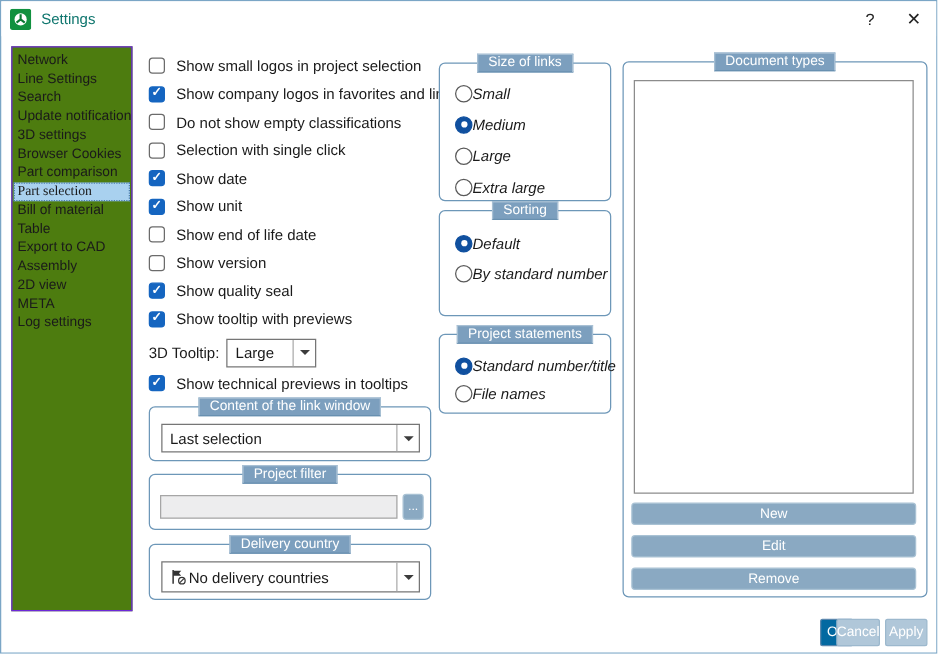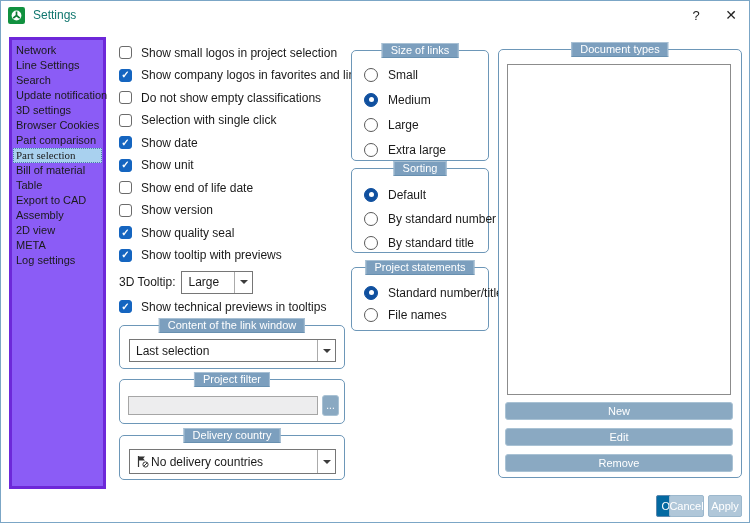--- a/index.html
+++ b/index.html
@@ -8,21 +8,21 @@
 
   
   .titlebar{position:absolute;left:0;top:0;width:100%;height:28px;background:#fff;display:flex;align-items:center;}
   .app-icon{width:17px;height:17px;margin:0 8px 0 7px;flex:0 0 auto;}
   .title-text{font-size:12px;color:#0f766e;}
   .tb-btn{position:absolute;top:0;height:28px;display:flex;align-items:center;justify-content:center;font-size:13px;color:#222;cursor:default;}
   .tb-help{left:680px;width:30px;}
   .tb-close{left:714px;width:32px;font-size:14px;}
 
   
-  .sidebar{position:absolute;left:8px;top:36px;width:97px;height:452px;border:3px solid #6d28d9;background:#8b5cf6;box-sizing:border-box;padding-top:3px;}
+  .sidebar{position:absolute;left:8px;top:36px;width:97px;height:452px;border:1px solid #6d28d9;background:#4d7c0f;box-sizing:border-box;padding-top:3px;}
   .side-item{font-size:11px;line-height:15px;padding:0 3px;margin:0 1px;white-space:nowrap;}
   .side-item.on{background:#a9d1ef;outline:1px dotted #4a7dab;outline-offset:-1px;font-family:Liberation Serif, serif;}
 
   
   .opts{position:absolute;left:118px;top:44px;width:230px;}
   .row{display:flex;align-items:center;gap:9px;height:15px;margin-bottom:7.5px;}
   .row-label{font-size:12px;white-space:nowrap;}
   .check{width:13px;height:13px;box-sizing:border-box;border:1px solid #6b6b6b;border-radius:3px;background:#fff;display:flex;align-items:center;justify-content:center;flex:0 0 auto;}
   .check.on{background:#1565c0;border-color:#1565c0;}
   .check.on::after{content:"\2713";color:#fff;font-size:10px;font-weight:bold;line-height:1;}
@@ -31,21 +31,21 @@
   
   .combo{background:#fff;border:1px solid #767676;box-sizing:border-box;display:flex;align-items:stretch;height:23px;}
   .combo .val{flex:1;display:flex;align-items:center;padding:0 6px;font-size:12px;white-space:nowrap;overflow:hidden;}
   .combo .arrowbox{width:17px;border-left:1px solid #ababab;display:flex;align-items:center;justify-content:center;flex:0 0 auto;}
   .arrow-down{width:0;height:0;border-left:4px solid transparent;border-right:4px solid transparent;border-top:4px solid #3c3c3c;}
 
   
   .groupbox{position:absolute;border:1px solid #6d97b8;border-radius:5px;background:#fff;box-sizing:border-box;}
   .badge{position:absolute;top:-8px;left:50%;transform:translateX(-50%);background:#7c9fbe;border:1px solid #a8c0d4;border-bottom-color:#6890b0;color:#fff;font-size:11px;line-height:13px;padding:0 8px;white-space:nowrap;}
 
-  .radio-row{display:flex;align-items:center;gap:10px;position:absolute;left:12px;height:15px;}
+  .radio-row{display:flex;align-items:center;position:absolute;left:12px;height:15px;font-style:italic;}
   .radio{width:14px;height:14px;box-sizing:border-box;border:1px solid #5a5a5a;border-radius:50%;background:#fff;position:relative;flex:0 0 auto;}
   .radio.on{background:#10509f;border-color:#10509f;}
   .radio.on::after{content:"";position:absolute;inset:0;margin:auto;width:5px;height:5px;border-radius:50%;background:#fff;}
 
   
   .disabled-field{position:absolute;background:#ededee;border:1px solid #a6a6a6;box-sizing:border-box;}
   .browse-btn{position:absolute;background:#8aa9c2;border:1px solid #a9c2d4;border-radius:3px;color:#fff;font-size:10px;display:flex;align-items:center;justify-content:center;box-sizing:border-box;}
   .listbox{position:absolute;background:#fff;border:1px solid #8c8c8c;box-sizing:border-box;}
   .steel-btn{position:absolute;background:#8aa9c2;border:1px solid #a9c2d4;border-radius:3px;color:#fff;font-size:11px;display:flex;align-items:center;justify-content:center;box-sizing:border-box;}
 
@@ -203,24 +203,20 @@
   <div class="groupbox" style="left:350px;top:167px;width:138px;height:85px;">
     <div class="badge">Sorting</div>
     <div class="radio-row" style="top:18px;align-items:center;">
         <div class="radio on"></div>
         <span class="row-label">Default</span>
       </div>
     <div class="radio-row" style="top:42px;text-align:right;">
         <div class="radio"></div>
         <span class="row-label">By standard number</span>
       </div>
-    <div class="radio-row" style="top:66px;">
-        <div class="radio"></div>
-        <span class="row-label">By standard title</span>
-      </div>
   </div>
 
   <div class="groupbox" style="left:350px;top:266px;width:138px;height:64px;">
     <div class="badge">Project statements</div>
     <div class="radio-row" style="top:17px;">
         <div class="radio on"></div>
         <span class="row-label">Standard number/title</span>
       </div>
     <div class="radio-row" style="top:39px;">
         <div class="radio"></div>

